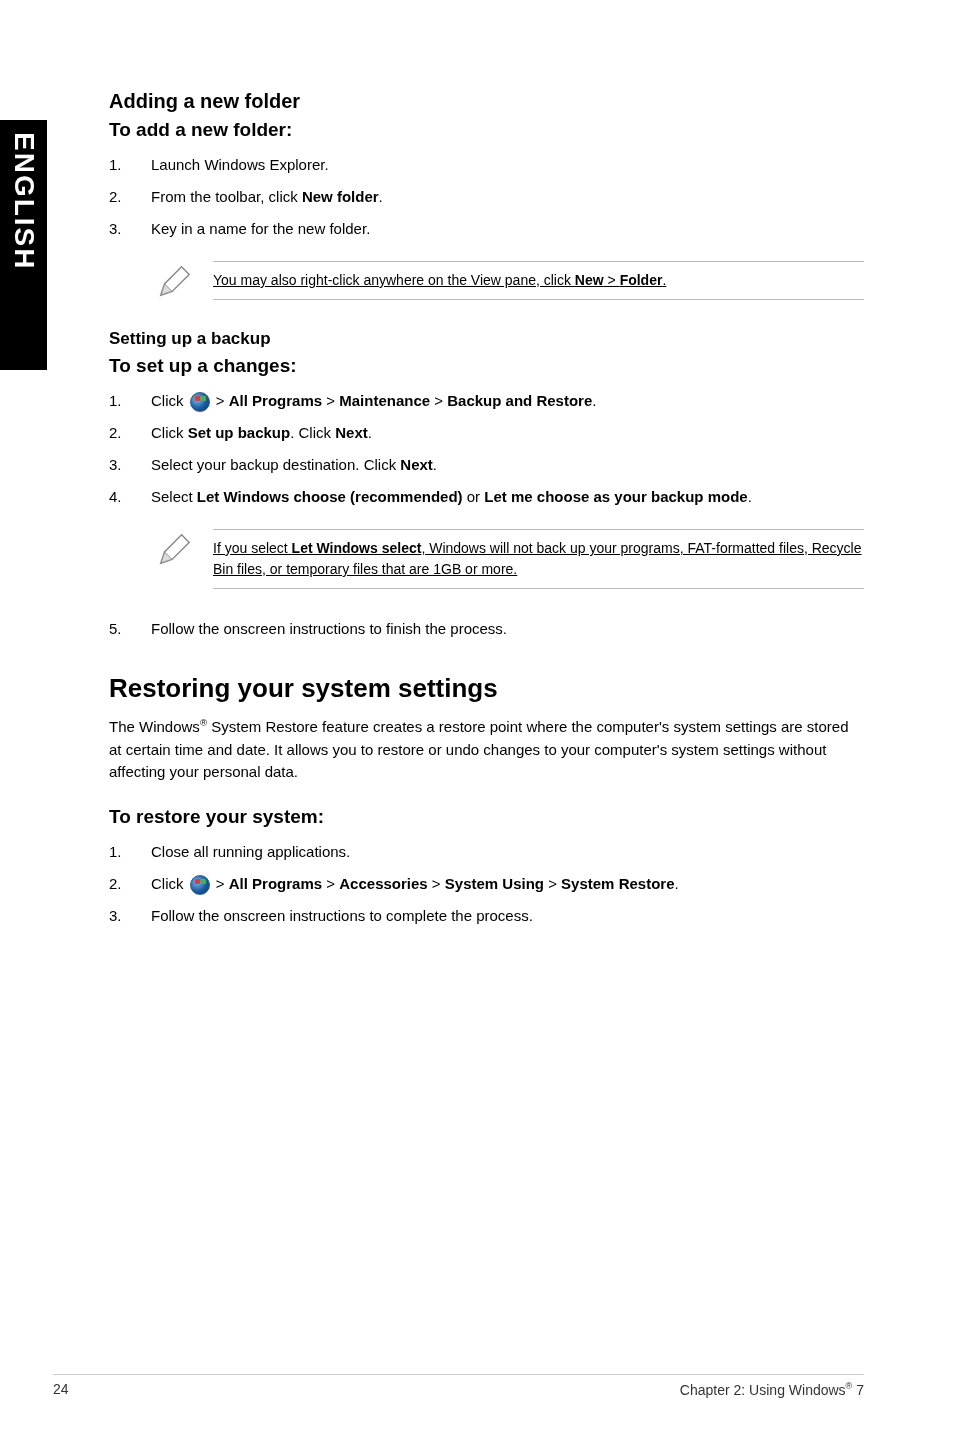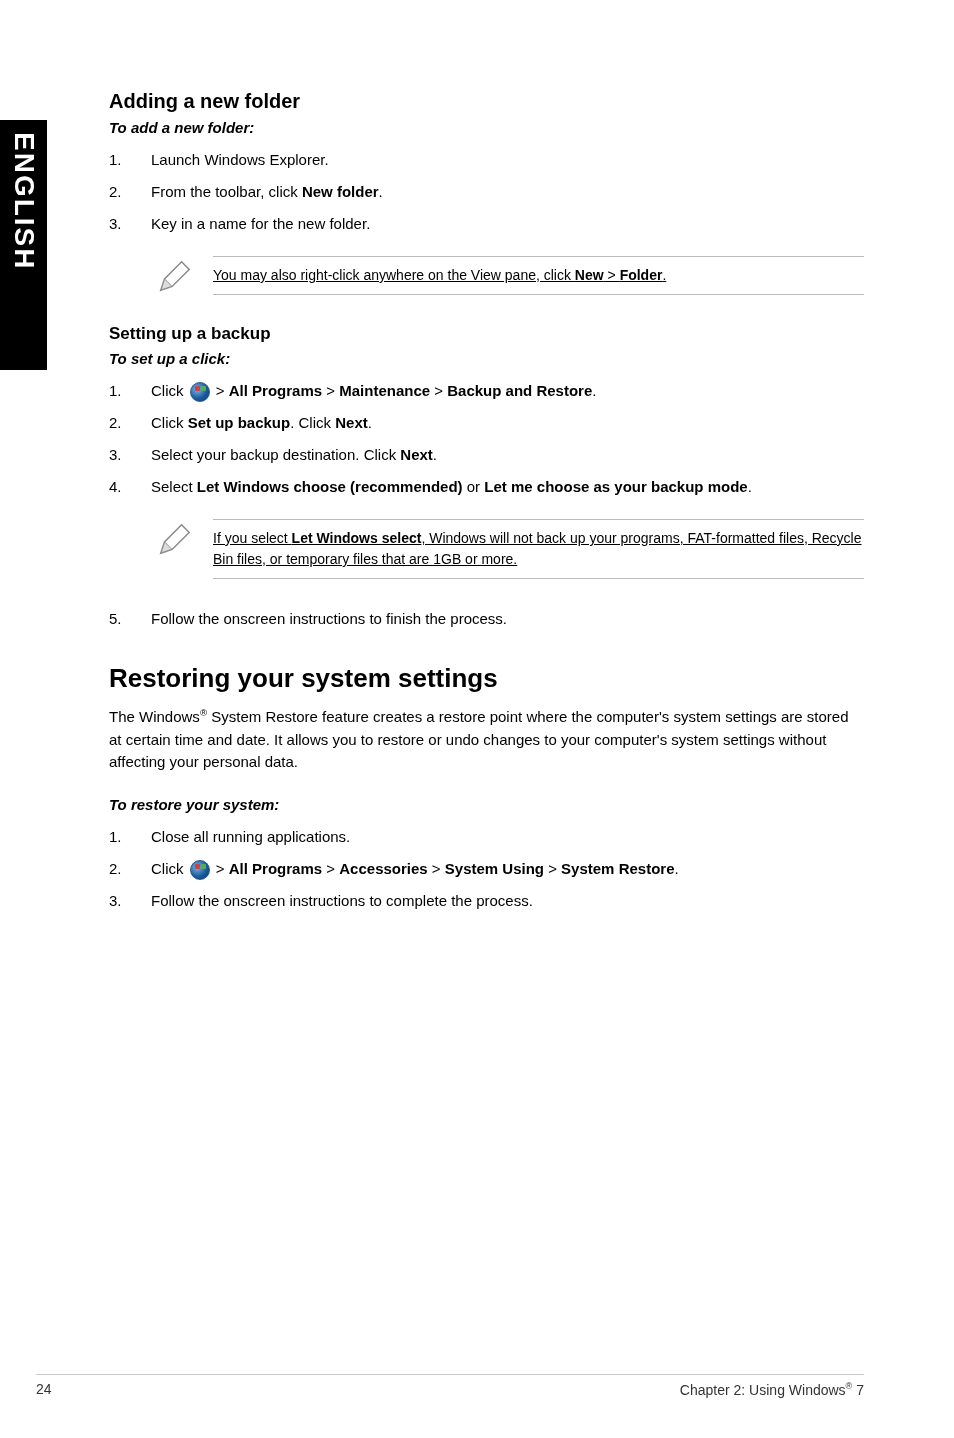--- a/index.html
+++ b/index.html
@@ -46,23 +46,22 @@
     .content {
       margin-left: 62px;
     }
     h2 {
       font-size: 20px;
       font-weight: bold;
       margin-bottom: 6px;
     }
     .bold-label {
       font-weight: bold;
-      font-size: 15px;
+      font-size: 19px;
       margin-bottom: 12px;
-      font-style: italic;
     }
     ol {
       list-style: none;
       margin-bottom: 20px;
     }
     ol li {
       font-size: 15px;
       line-height: 1.6;
       margin-bottom: 8px;
       display: flex;
@@ -137,21 +136,21 @@
       top: 3px;
       left: 10px;
       width: 5px;
       height: 5px;
       background: #50b050;
       border-radius: 1px;
     }
     .footer {
       position: absolute;
       bottom: 40px;
-      left: 36px;
+      left: 53px;
       right: 90px;
       border-top: 1px solid #ccc;
       padding-top: 6px;
       display: flex;
       justify-content: space-between;
       font-size: 14px;
       color: #333;
     }
     .section-gap {
       margin-top: 28px;
@@ -195,21 +194,21 @@
         <path d="M 6 34 L 10 22 L 28 4 L 36 12 L 18 30 L 6 34 Z" fill="none" stroke="#888" stroke-width="1.5"></path>
         <path d="M 10 22 L 18 30" fill="none" stroke="#888" stroke-width="1"></path>
         <path d="M 6 34 L 10 22 L 18 30 Z" fill="#aaa" opacity="0.4"></path>
       </svg>
       <div class="note-text">
         <span>You may also right-click anywhere on the View pane, click </span><b>New</b><span> &gt; </span><b>Folder</b><span>.</span>
       </div>
     </div>
 
     <h3>Setting up a backup</h3>
-    <div class="bold-label">To set up a click:</div>
+    <div class="bold-label">To set up a changes:</div>
     <ol>
       <li>
         <span class="num">1.</span>
         <span class="txt">
           <span>Click </span><span class="start-icon"></span><span> &gt; </span><b>All Programs</b><span> &gt; </span><b>Maintenance</b><span> &gt; </span><b>Backup and Restore</b><span>.</span>
         </span>
       </li>
       <li>
         <span class="num">2.</span>
         <span class="txt">

